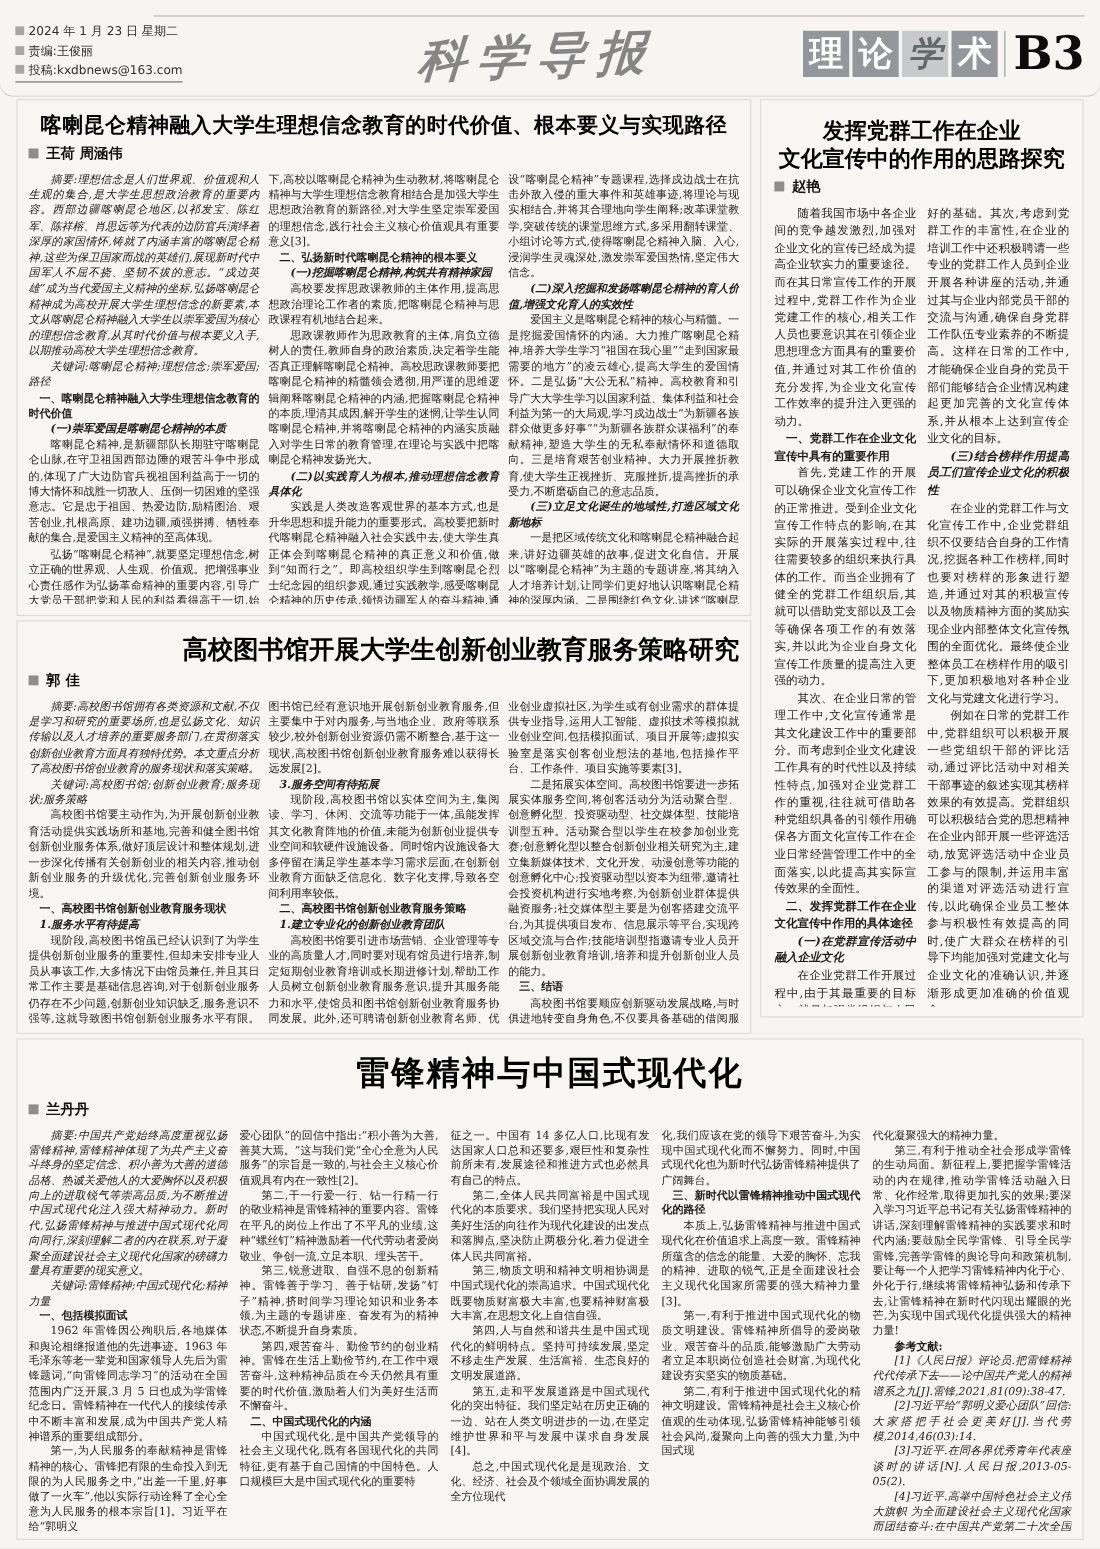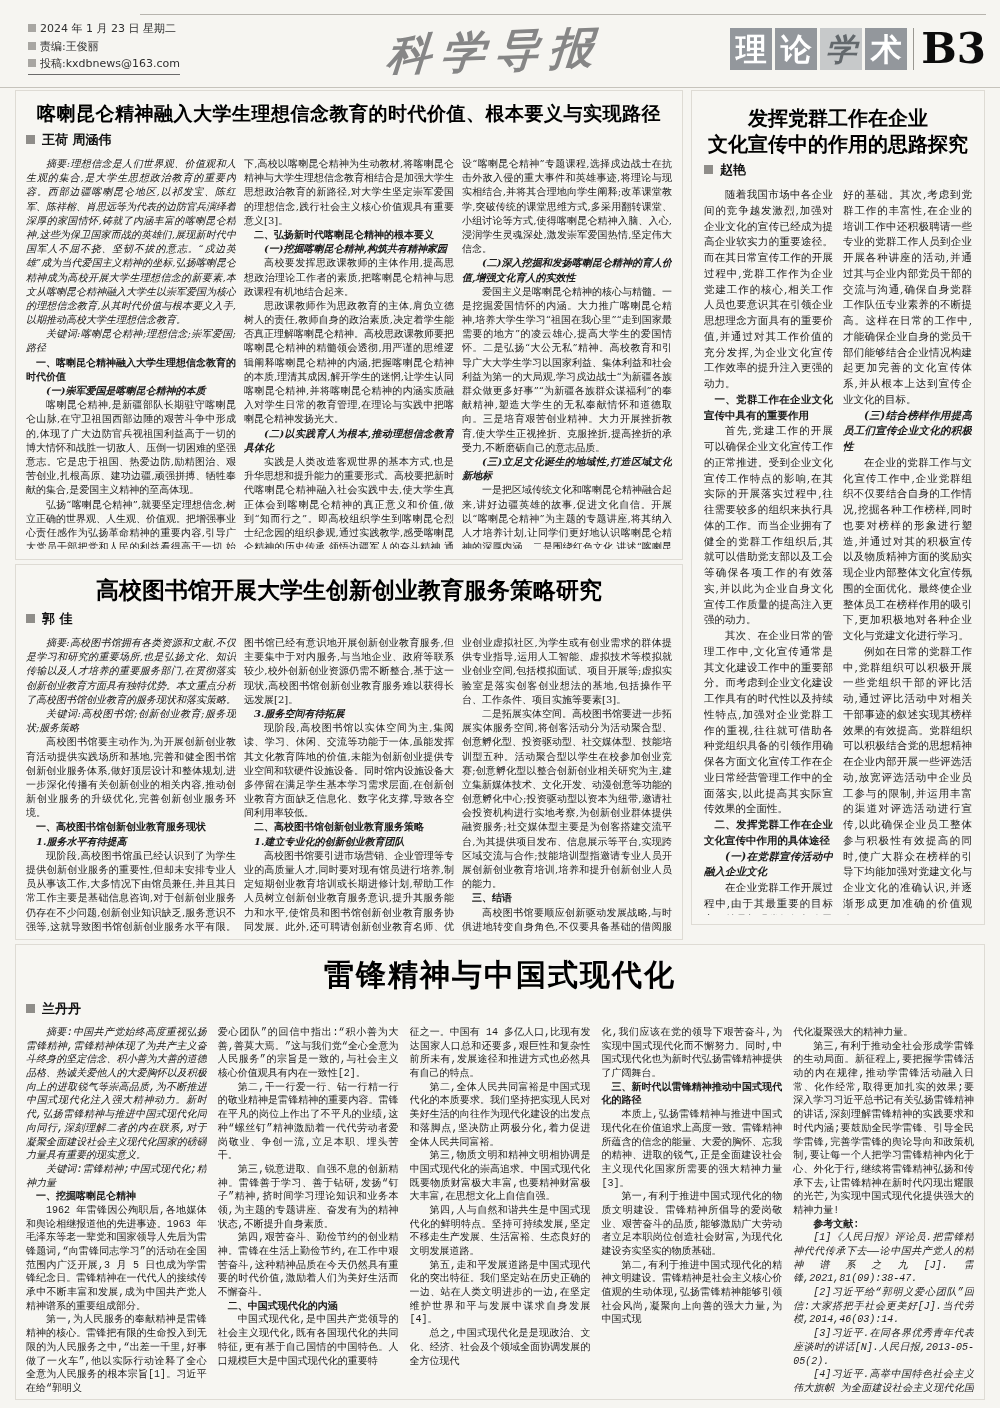--- a/index.html
+++ b/index.html
@@ -1,21 +1,21 @@
 <!DOCTYPE html>
 <html><head>
 <meta charset="utf-8">
 <style>
   html,body{margin:0;padding:0;background:#dddbd5;}
   .page{width:1000px;height:1408px;margin:0 auto;background:#f6f5f1;position:relative;
         font-family:"DejaVu Serif","Liberation Serif",serif;color:#1c1c1c;overflow:hidden;box-sizing:border-box;}
   
   .top-rule{position:absolute;top:14px;left:140px;right:14px;height:1px;background:#b7b4ae;}
   .hdr{position:absolute;top:0;left:0;right:0;height:88px;box-sizing:border-box;
-       padding:20px 14px 0 28px;display:flex;align-items:flex-start;border-bottom:1px solid #c6c3bc;}
+       padding:20px 14px 0 14px;display:flex;align-items:flex-start;border-bottom:1px solid #c6c3bc;border-radius:12px;}
   .hdr-meta{width:235px;font-family:"DejaVu Sans","Liberation Sans",sans-serif;font-size:11px;line-height:1.6;color:#2e2e2e;}
   .meta-line{white-space:nowrap;}
   .meta-line.uline{border-bottom:1px solid #6b6b6b;display:inline-block;padding-bottom:1px;}
   .msq{display:inline-block;width:8px;height:8px;background:#a8a6a2;margin-right:4px;}
   .hdr-brand{flex:1;text-align:center;font-size:44px;font-weight:bold;font-style:italic;color:#868686;
              letter-spacing:10px;transform:skew(-6deg) rotate(-2deg);margin-top:2px;
              font-family:"DejaVu Serif","Liberation Serif",serif;}
   .hdr-section{display:flex;align-items:center;margin-top:8px;}
   .sec-box{width:42px;height:42px;background:#93979c;color:#fff;font-weight:bold;font-size:31px;line-height:42px;
            text-align:center;margin-left:3px;font-family:"DejaVu Sans","Liberation Sans",sans-serif;}
@@ -28,35 +28,35 @@
   .art{position:absolute;box-sizing:border-box;border:1px solid #dedbd4;background:#f7f6f2;padding:8px 10px;}
   .art1{left:0;top:2px;width:668px;height:470px;}
   .art2{left:676px;top:2px;width:294px;height:835px;padding:12px 12px;}
   .art3{left:0;top:476px;width:668px;height:376px;}
   .art4{left:0;top:856px;width:970px;height:456px;}
   
   .headline{font-family:"DejaVu Sans","Liberation Sans",sans-serif;font-weight:bold;color:#000;
             text-align:center;margin:2px 0 4px;white-space:pre-line;}
   .art1 .headline{font-size:19px;letter-spacing:0.5px;}
   .art2 .headline{font-size:20px;line-height:1.3;}
-  .art3 .headline{font-size:23px;}
+  .art3 .headline{font-size:23px;text-align:right;}
   .art4 .headline{font-size:30px;letter-spacing:2px;}
   .byline{font-size:13px;font-weight:bold;margin:2px 0 8px;color:#111;}
   .bsq{display:inline-block;width:9px;height:9px;background:#8f8d89;margin-right:7px;}
   
   .cols{display:flex;gap:8px;overflow:hidden;}
   .col{flex:1;overflow:hidden;}
   .art1 .cols{height:392px;}
   .art2 .cols{height:728px;gap:10px;}
   .art3 .cols{height:296px;}
   .art4 .cols{height:366px;gap:11px;}
   .col p{margin:0;text-align:justify;}
   .art1 .col p,.art3 .col p{font-size:10px;line-height:1.42;}
   .art2 .col p{font-size:10.5px;line-height:1.5;}
-  .art4 .col p{font-size:10px;line-height:1.37;font-family:Liberation Mono, monospace;}
+  .art4 .col p{font-size:10px;line-height:1.37;}
   .t-body{text-indent:2em;}
   .t-cont{text-indent:0;}
   .t-h1{font-weight:bold;text-indent:1em;font-family:"DejaVu Sans","Liberation Sans",sans-serif;}
   .t-h2{font-weight:bold;font-style:italic;text-indent:2em;}
   .t-h3{font-weight:bold;font-style:italic;text-indent:1em;}
   .t-abs{font-style:italic;text-indent:2em;color:#141414;}
   .t-refh{font-weight:bold;text-indent:2em;}
   .t-ref{font-style:italic;text-indent:2em;}
 </style>
 </head>
@@ -166,21 +166,21 @@
       </div>
     </section>
 
     <section class="art art4">
       <h1 class="headline">雷锋精神与中国式现代化</h1>
       <div class="byline"><span class="bsq"></span><span>兰丹丹</span></div>
       <div class="cols">
         <div class="col">
             <p class="t-abs">摘要:中国共产党始终高度重视弘扬雷锋精神,雷锋精神体现了为共产主义奋斗终身的坚定信念、积小善为大善的道德品格、热诚关爱他人的大爱胸怀以及积极向上的进取锐气等崇高品质,为不断推进中国式现代化注入强大精神动力。新时代,弘扬雷锋精神与推进中国式现代化同向同行,深刻理解二者的内在联系,对于凝聚全面建设社会主义现代化国家的磅礴力量具有重要的现实意义。</p>
             <p class="t-abs">关键词:雷锋精神;中国式现代化;精神力量</p>
-            <p class="t-h1">一、挖掘喀喇昆仑精神</p>
+            <p class="t-h1">一、包括模拟面试</p>
             <p class="t-body">1962 年雷锋因公殉职后,各地媒体和舆论相继报道他的先进事迹。1963 年毛泽东等老一辈党和国家领导人先后为雷锋题词,“向雷锋同志学习”的活动在全国范围内广泛开展,3 月 5 日也成为学雷锋纪念日。雷锋精神在一代代人的接续传承中不断丰富和发展,成为中国共产党人精神谱系的重要组成部分。</p>
             <p class="t-body">第一,为人民服务的奉献精神是雷锋精神的核心。雷锋把有限的生命投入到无限的为人民服务之中,“出差一千里,好事做了一火车”,他以实际行动诠释了全心全意为人民服务的根本宗旨[1]。习近平在给“郭明义</p>
           </div>
         <div class="col">
             <p class="t-cont">爱心团队”的回信中指出:“积小善为大善,善莫大焉。”这与我们党“全心全意为人民服务”的宗旨是一致的,与社会主义核心价值观具有内在一致性[2]。</p>
             <p class="t-body">第二,干一行爱一行、钻一行精一行的敬业精神是雷锋精神的重要内容。雷锋在平凡的岗位上作出了不平凡的业绩,这种“螺丝钉”精神激励着一代代劳动者爱岗敬业、争创一流,立足本职、埋头苦干。</p>
             <p class="t-body">第三,锐意进取、自强不息的创新精神。雷锋善于学习、善于钻研,发扬“钉子”精神,挤时间学习理论知识和业务本领,为主题的专题讲座、奋发有为的精神状态,不断提升自身素质。</p>
             <p class="t-body">第四,艰苦奋斗、勤俭节约的创业精神。雷锋在生活上勤俭节约,在工作中艰苦奋斗,这种精神品质在今天仍然具有重要的时代价值,激励着人们为美好生活而不懈奋斗。</p>
             <p class="t-h1">二、中国式现代化的内涵</p>
             <p class="t-body">中国式现代化,是中国共产党领导的社会主义现代化,既有各国现代化的共同特征,更有基于自己国情的中国特色。人口规模巨大是中国式现代化的重要特</p>

